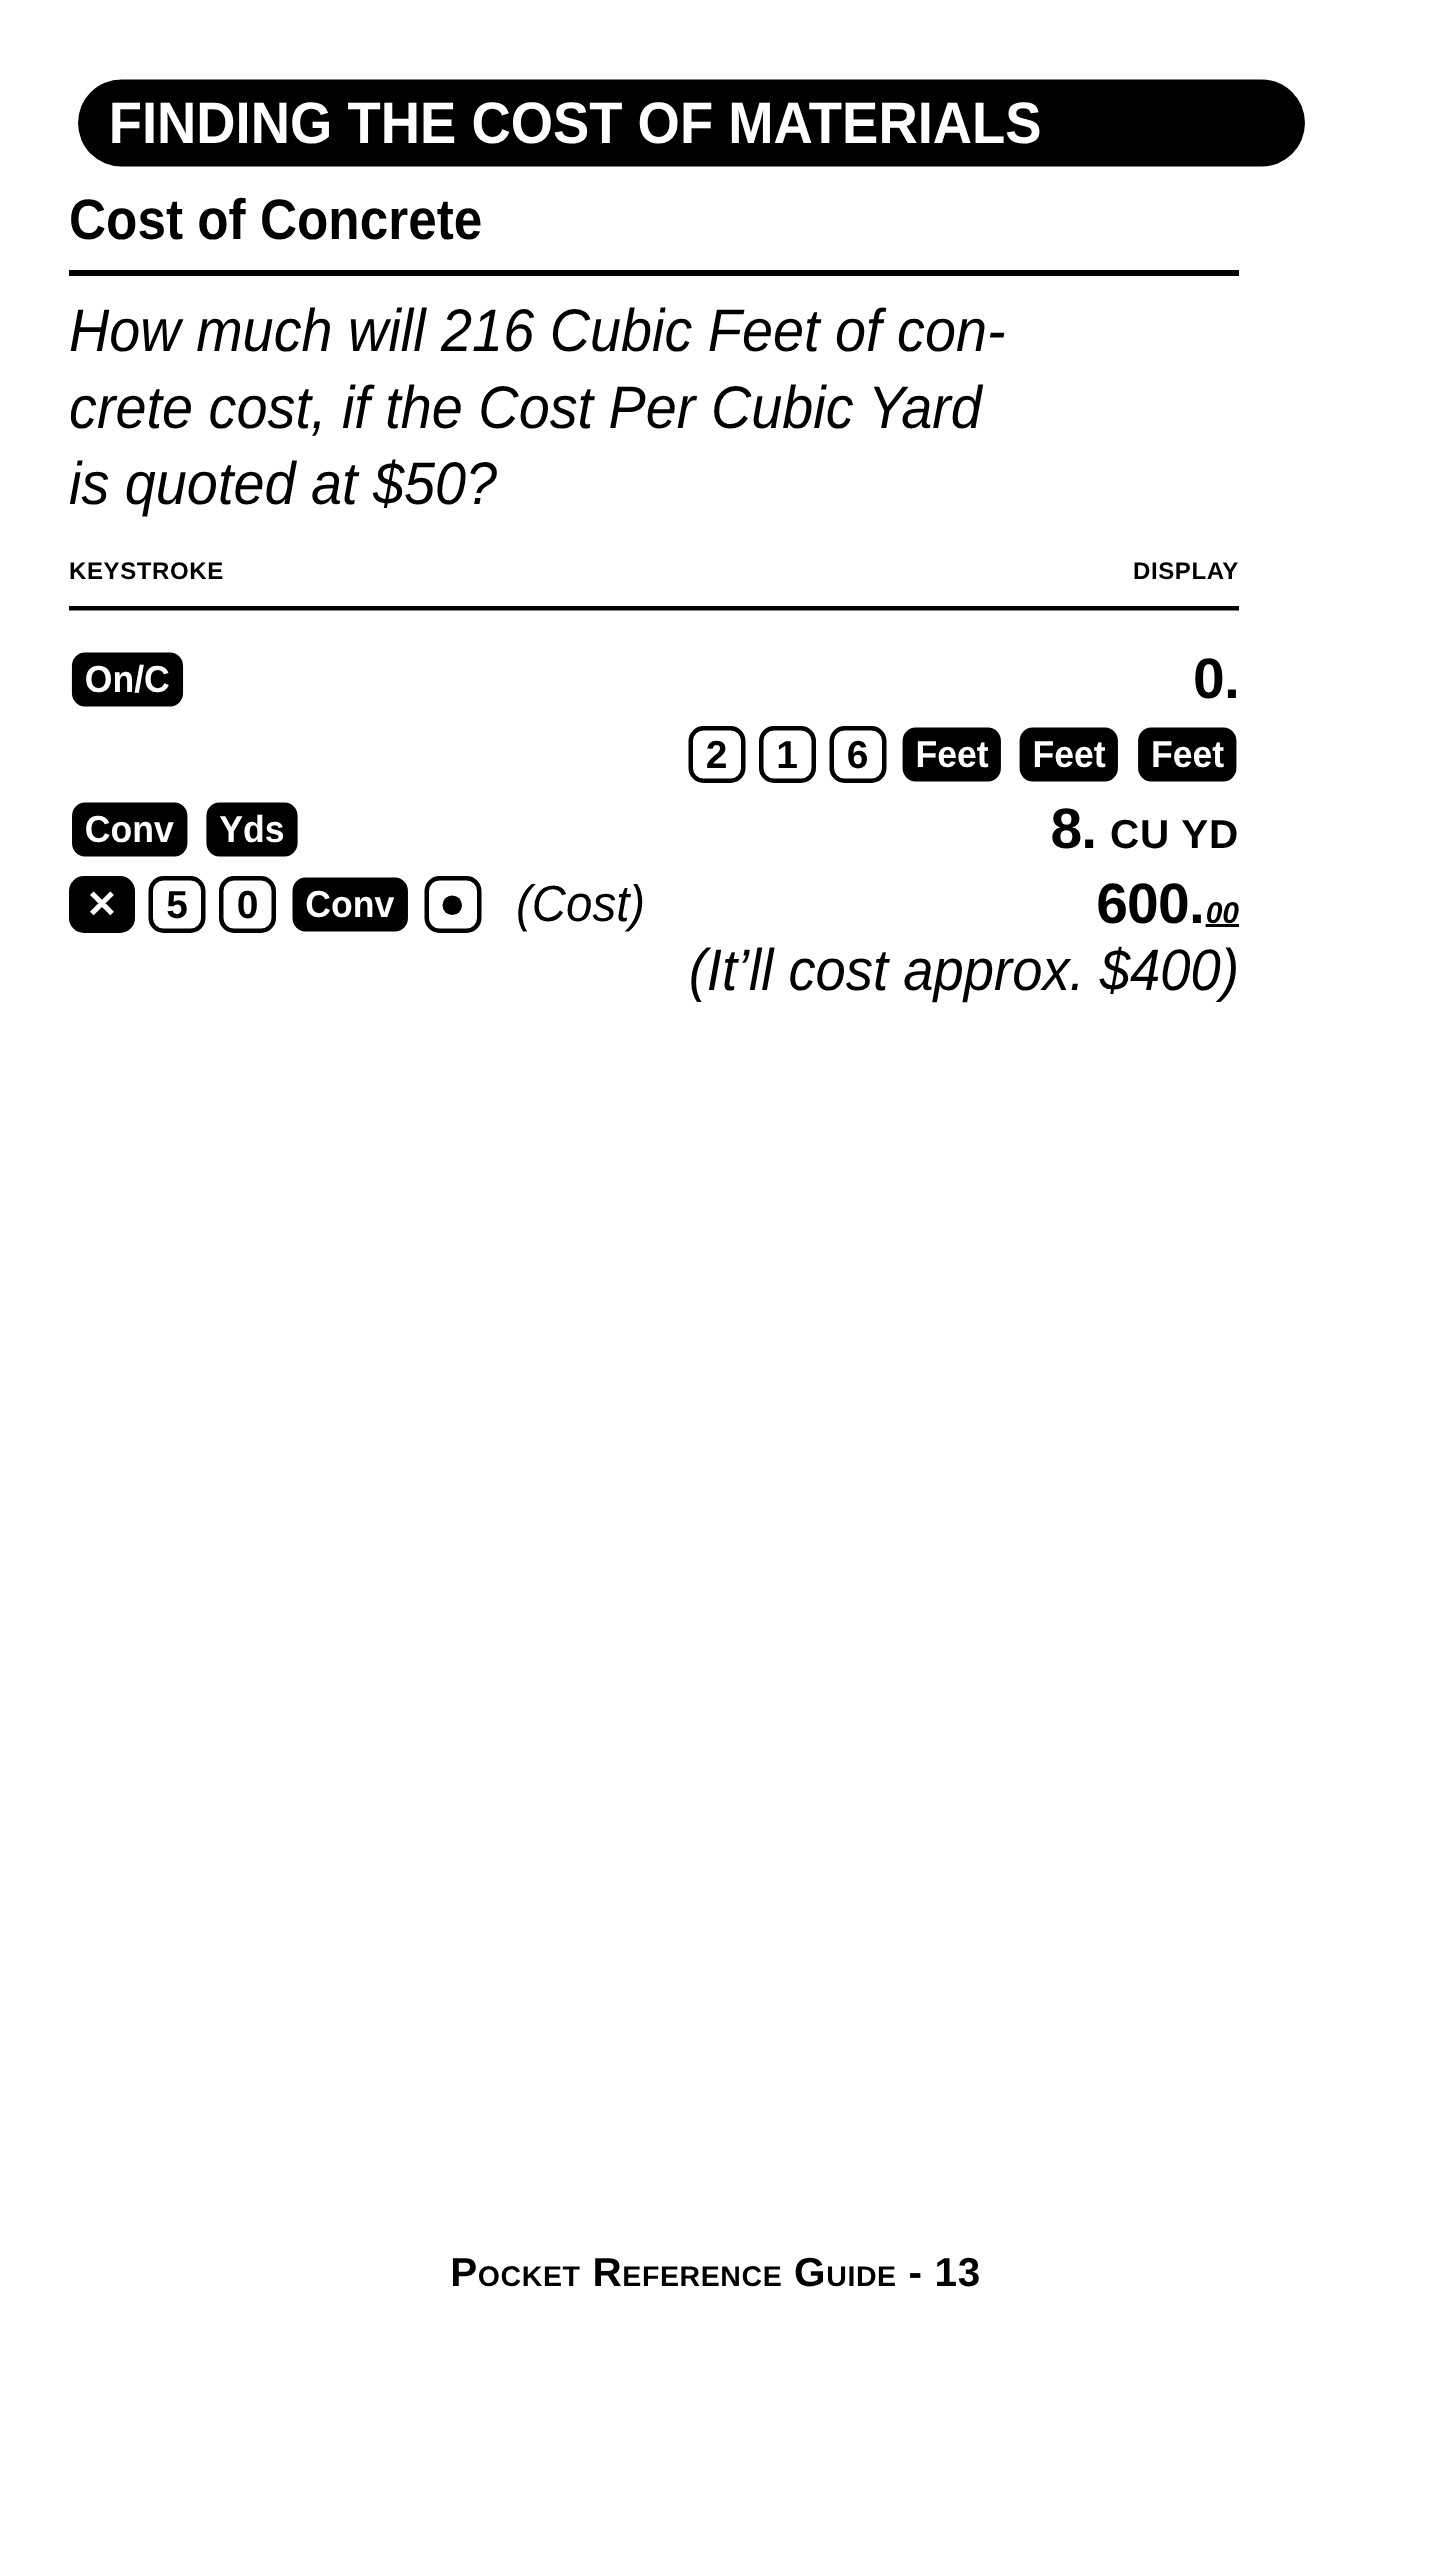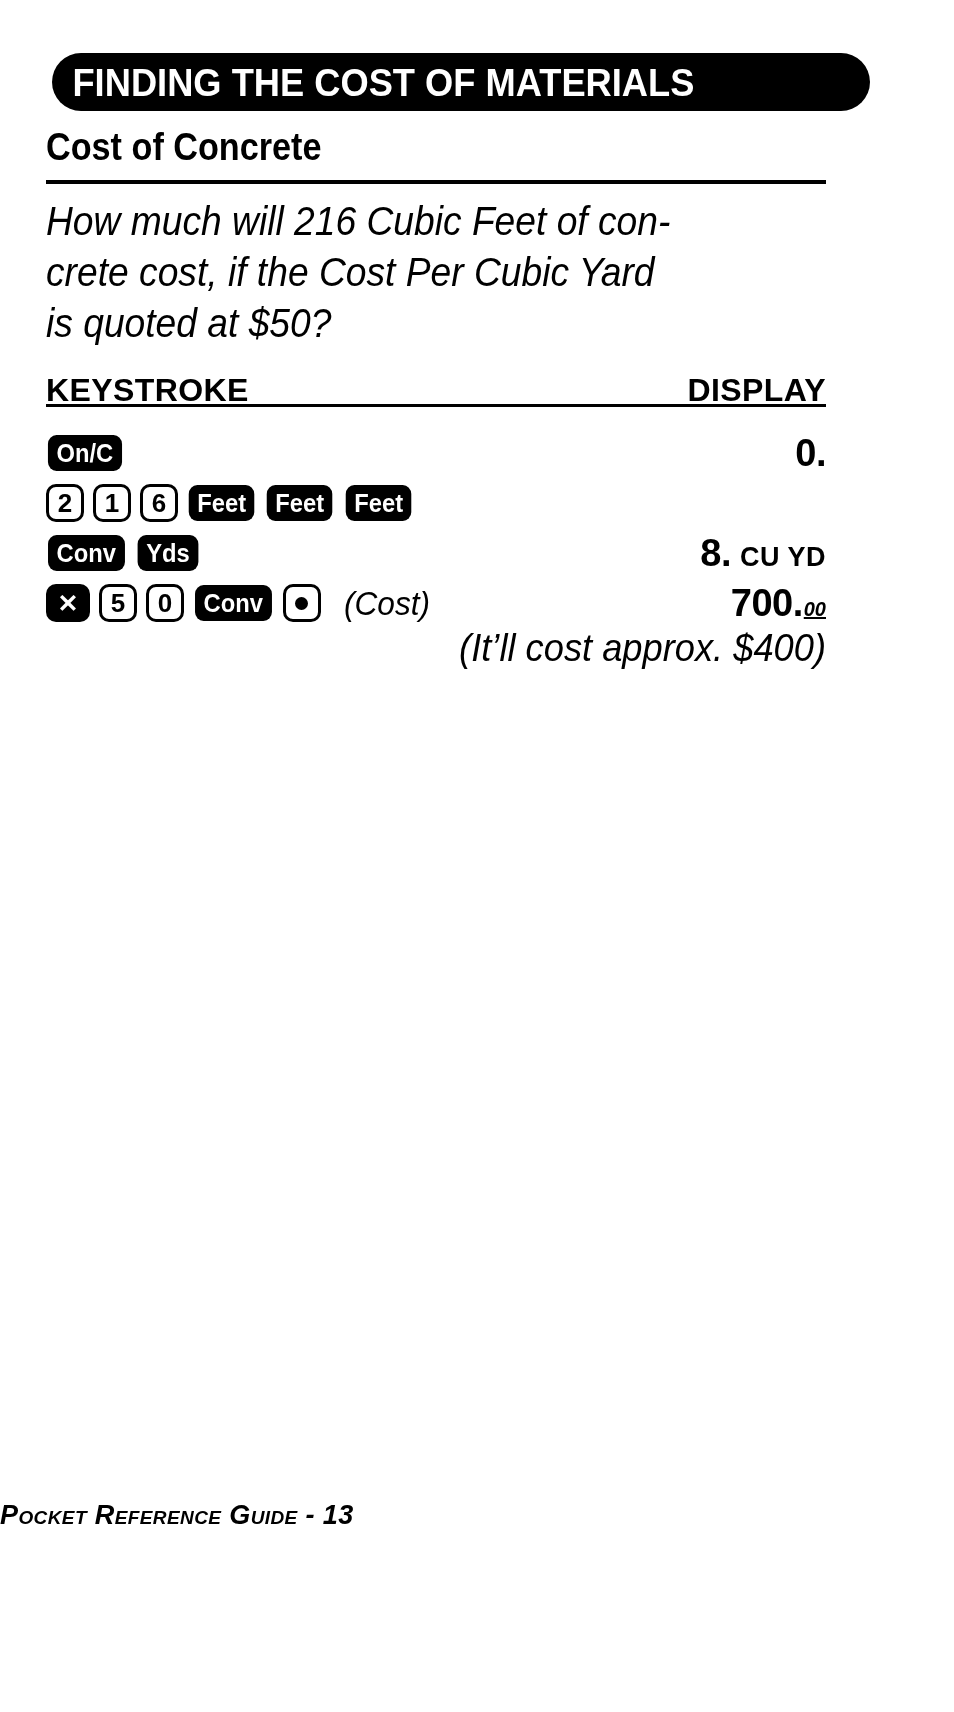--- a/index.html
+++ b/index.html
@@ -82,21 +82,21 @@
     transform: scaleX(0.93);
     transform-origin: left top;
   }
   .question div { white-space: nowrap; }
 
   
   .col-head {
     position: absolute;
     top: 374px;
     font-weight: bold;
-    font-size: 32px;
+    font-size: 16px;
     letter-spacing: 0.4px;
     line-height: 1;
   }
   .col-head.left  { left: 46px; }
   .col-head.right { left: 826px; transform: translateX(-100%); }
 
   .rule-cols {
     position: absolute;
     left: 46px;
     top: 404px;
@@ -109,21 +109,21 @@
   .rows {
     position: absolute;
     left: 46px;
     top: 428px;
     width: 780px;
   }
   .krow {
     position: relative;
     display: flex;
     align-items: center;
-    justify-content: space-between;
+    justify-content: flex-end;
     height: 50px;
   }
   .keys {
     display: flex;
     align-items: center;
     gap: 9px;
     flex: 0 0 auto;
   }
   .display {
     display: flex;
@@ -231,23 +231,22 @@
     transform-origin: right top;
     white-space: nowrap;
   }
 
   
   .footer {
     position: absolute;
     left: 0;
     top: 1500px;
     width: 954px;
-    text-align: left;
-    font-weight: bold;
-    font-style: italic;
+    text-align: center;
+    font-weight: bold;
     font-size: 27px;
     font-variant: small-caps;
     letter-spacing: 0.4px;
     white-space: nowrap;
   }
 </style>
 </head>
 <body>
 
 <div class="page">
@@ -305,21 +304,21 @@
     <div class="krow">
       <div class="keys">
         <span class="key op">✕</span>
         <span class="key num">5</span>
         <span class="key num">0</span>
         <span class="key fn">Conv</span>
         <span class="key dot"></span>
         <span class="key-note">(Cost)</span>
       </div>
       <div class="display">
-        <span class="dval">700.</span>
+        <span class="dval">600.</span>
           <span class="dsup">00</span>
       </div>
     </div>
 
   </div>
 
   <div class="aside">(It’ll cost approx. $400)</div>
 
   <div class="footer">Pocket Reference Guide - 13</div>
 

